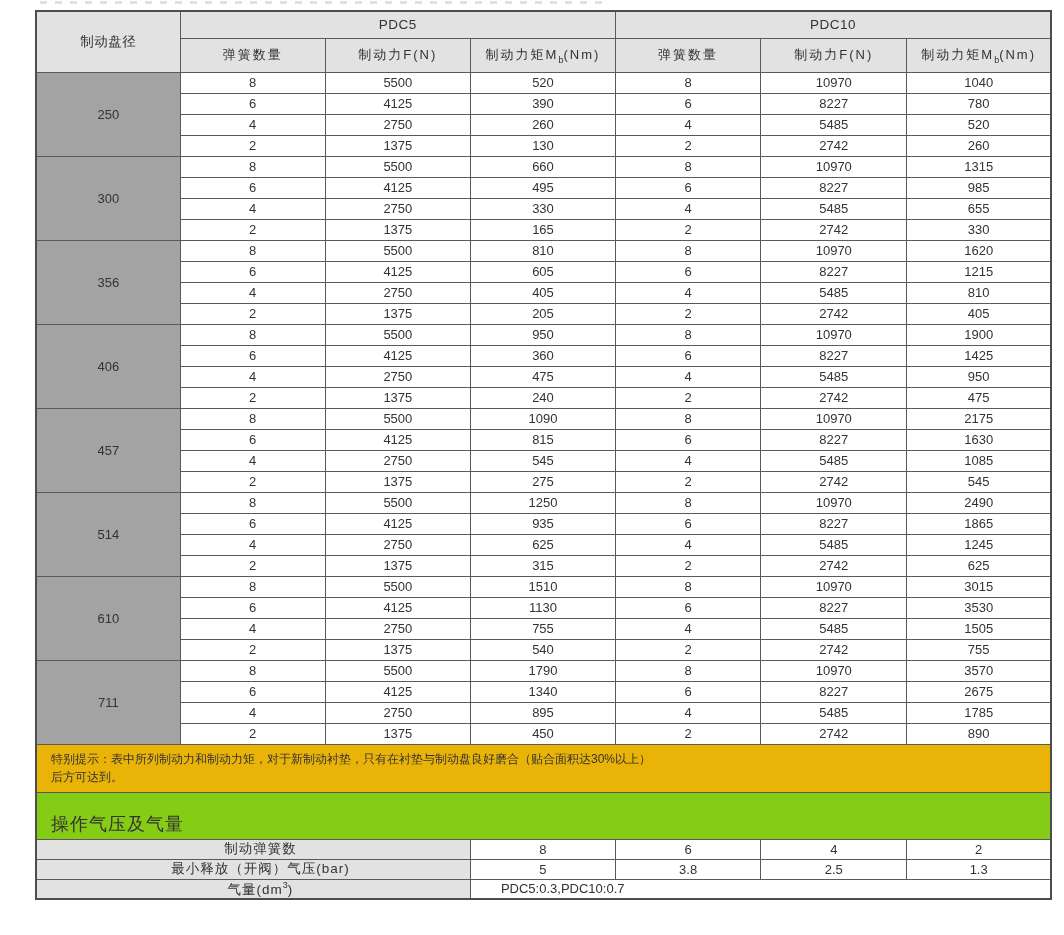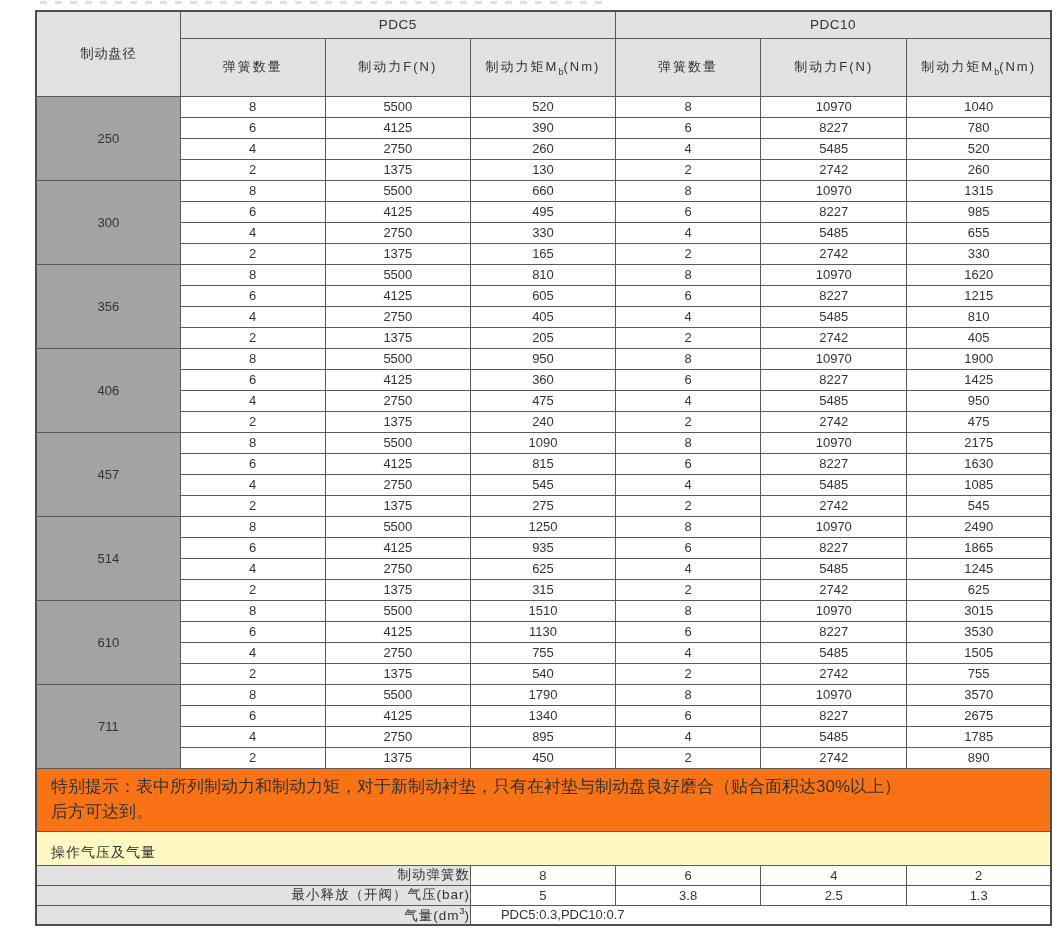--- a/index.html
+++ b/index.html
@@ -36,43 +36,43 @@
     font-weight: normal;
     color: #333333;
     padding: 0;
     overflow: hidden;
   }
   .spec thead th {
     background: #e2e2e2;
     letter-spacing: 2px;
   }
   .spec thead tr.hrow1 th { height: 27px; font-size: 13.5px; letter-spacing: 0.5px; margin-top: 8px; }
-  .spec thead tr.hrow2 th { height: 58px; }
+  .spec thead tr.hrow2 th { height: 34px; }
   .spec thead th sub { font-size: 9px; letter-spacing: 0; }
   .spec tbody td { height: 21px; background: #ffffff; }
   .spec td.diam { background: #a3a3a3; font-size: 13px; }
   .spec td.note-cell {
     text-align: left;
     padding: 5px 12px 6px 14px;
     line-height: 1.5;
-    font-size: 17px;
-    background: #f97316;
+    font-size: 12px;
+    background: #eab308;
     height: auto;
   }
   .spec td.section-cell {
     text-align: left;
-    padding: 12px 12px 3px 14px;
-    font-size: 14px;
-    background: #fef9c3;
+    padding: 19px 12px 3px 14px;
+    font-size: 18px;
+    background: #84cc16;
     height: 17px;
     letter-spacing: 1px;
   }
   .spec td.label-cell {
     background: #e2e2e2;
-    text-align: right;
+    text-align: center;
     padding-left: 14px;
     height: 20px;
     font-size: 13.5px;
     letter-spacing: 1px;
   }
   .spec td.label-cell sup { font-size: 9px; letter-spacing: 0; }
   .spec td.value-cell { background: #ffffff; height: 20px; }
   .spec td.value-left {
     background: #ffffff;
     text-align: left;

